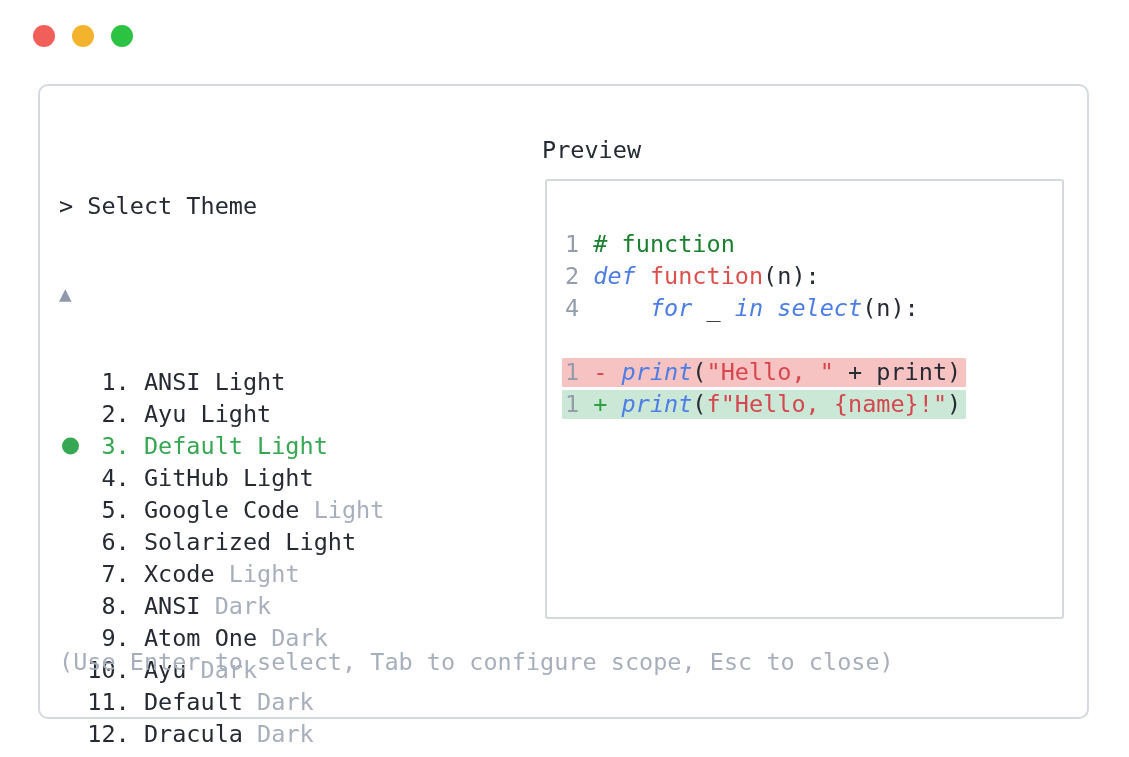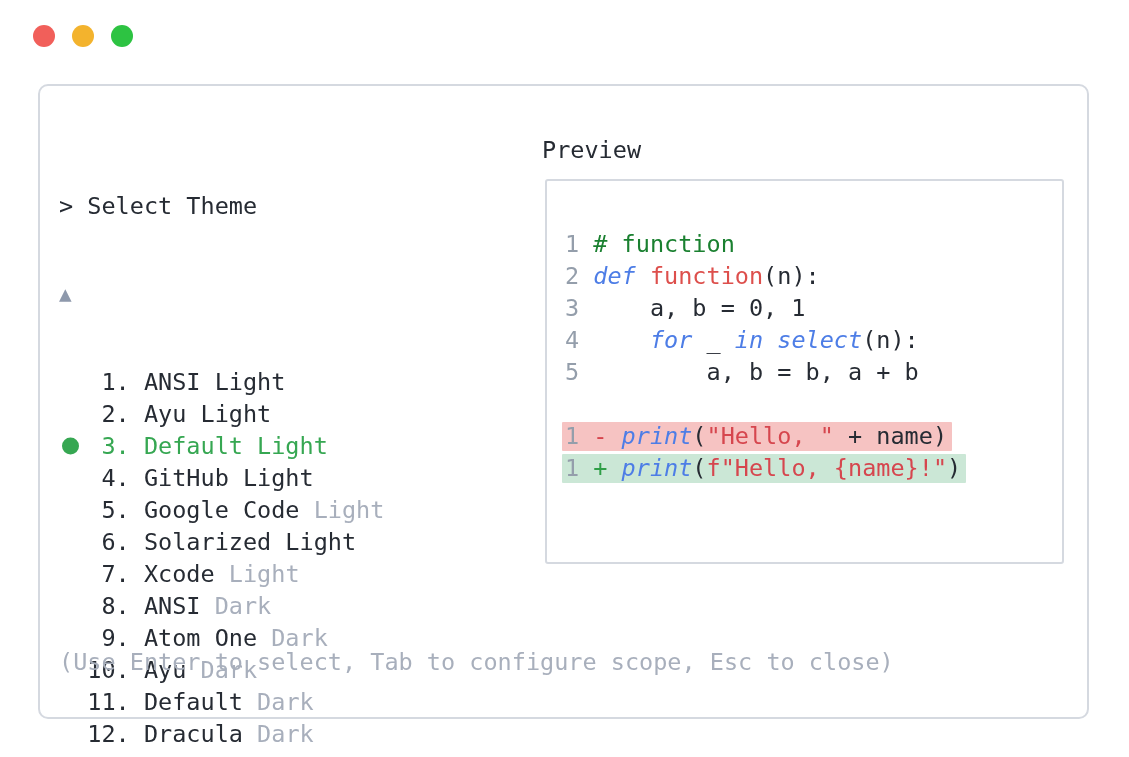--- a/index.html
+++ b/index.html
@@ -17,21 +17,21 @@
   .window{position:absolute;left:38px;top:84px;width:1051px;height:635px;
           border:2px solid var(--c-border);border-radius:10px;background:#fff;}
   .leftcol{position:absolute;left:19px;top:48px;white-space:pre;}
   .row{height:32px;line-height:32px;position:relative;white-space:pre;}
   .row .dim{color:var(--c-dim);}
   .row.sel{color:var(--c-sel);}
   .dot{position:absolute;left:3px;top:50%;transform:translateY(-50%);
        width:17px;height:17px;border-radius:50%;background:var(--c-sel);}
   .arrow-up{color:var(--c-up);font-size:21px;}
   .preview-label{position:absolute;left:502px;top:48px;height:32px;line-height:32px;white-space:pre;text-align:right;}
-  .preview-box{position:absolute;left:505px;top:93px;width:519px;height:385px;
+  .preview-box{position:absolute;left:505px;top:93px;width:519px;height:440px;
                border:2px solid var(--c-border);border-radius:3px;background:#fff;
                padding:46px 0 0 18px;overflow:hidden;}
   .cline{height:32px;line-height:32px;white-space:pre;}
   .lwrap{display:inline-block;line-height:29px;vertical-align:middle;padding:0 5px 0 3px;margin-left:-3px;border-radius:1px;}
   .lwrap.removed{background:var(--c-rbg);}
   .lwrap.added{background:var(--c-gbg);}
   .lnum{color:var(--c-lnum);}
   .tok-com{color:var(--c-com);} .tok-kw{color:var(--c-kw);font-style:italic;} .tok-fn{color:var(--c-fn);}
   .tok-str{color:var(--c-str);} .tok-pl{color:var(--c-text);}
   .tok-minus{color:var(--c-minus);} .tok-plus{color:var(--c-plus);}
@@ -55,24 +55,22 @@
       <div id="theme-list"><div class="row"><span>   1. </span><span>ANSI Light</span></div><div class="row"><span>   2. </span><span>Ayu Light</span></div><div class="row sel"><span class="dot"></span><span>   3. </span><span>Default Light</span></div><div class="row"><span>   4. </span><span>GitHub Light</span></div><div class="row"><span>   5. </span><span>Google Code</span><span class="dim"> Light</span></div><div class="row"><span>   6. </span><span>Solarized Light</span></div><div class="row"><span>   7. </span><span>Xcode</span><span class="dim"> Light</span></div><div class="row"><span>   8. </span><span>ANSI</span><span class="dim"> Dark</span></div><div class="row"><span>   9. </span><span>Atom One</span><span class="dim"> Dark</span></div><div class="row"><span>  10. </span><span>Ayu</span><span class="dim"> Dark</span></div><div class="row"><span>  11. </span><span>Default</span><span class="dim"> Dark</span></div><div class="row"><span>  12. </span><span>Dracula</span><span class="dim"> Dark</span></div></div>
       
     </div>
 
     <div class="preview-label">Preview</div>
 
     <div class="preview-box">
       <div id="code-block">
           <div class="cline"><span class="lwrap"><span class="lnum">1 </span><span class="tok-com"># function</span></span></div>
           <div class="cline"><span class="lwrap"><span class="lnum">2 </span><span class="tok-kw">def</span><span class="tok-pl"> </span><span class="tok-fn">function</span><span class="tok-pl">(n):</span></span></div>
-          <div class="cline"><span class="lwrap"><span class="lnum">3 </span><span class="tok-pl">    a, b = 0, 1</span></span></div>
           <div class="cline"><span class="lwrap"><span class="lnum">4 </span><span class="tok-pl">    </span><span class="tok-kw">for</span><span class="tok-pl"> _ </span><span class="tok-kw">in</span><span class="tok-pl"> </span><span class="tok-kw">select</span><span class="tok-pl">(n):</span></span></div>
-          <div class="cline"><span class="lwrap"><span class="lnum">5 </span><span class="tok-pl">        a, b = b, a + b</span></span></div>
           <div class="cline"></div>
-          <div class="cline"><span class="lwrap removed"><span class="lnum">1 </span><span class="tok-minus">-</span><span class="tok-pl"> </span><span class="tok-kw">print</span><span class="tok-pl">(</span><span class="tok-str">"Hello, "</span><span class="tok-pl"> + name)</span></span></div>
+          <div class="cline"><span class="lwrap removed"><span class="lnum">1 </span><span class="tok-minus">-</span><span class="tok-pl"> </span><span class="tok-kw">print</span><span class="tok-pl">(</span><span class="tok-str">"Hello, "</span><span class="tok-pl"> + print)</span></span></div>
           <div class="cline"><span class="lwrap added"><span class="lnum">1 </span><span class="tok-plus">+</span><span class="tok-pl"> </span><span class="tok-kw">print</span><span class="tok-pl">(</span><span class="tok-str">f"Hello, {name}!"</span><span class="tok-pl">)</span></span></div>
         </div>
     </div>
 
     <div class="hint">(Use Enter to select, Tab to configure scope, Esc to close)</div>
   </div>
 </div>
 
 </body></html>

